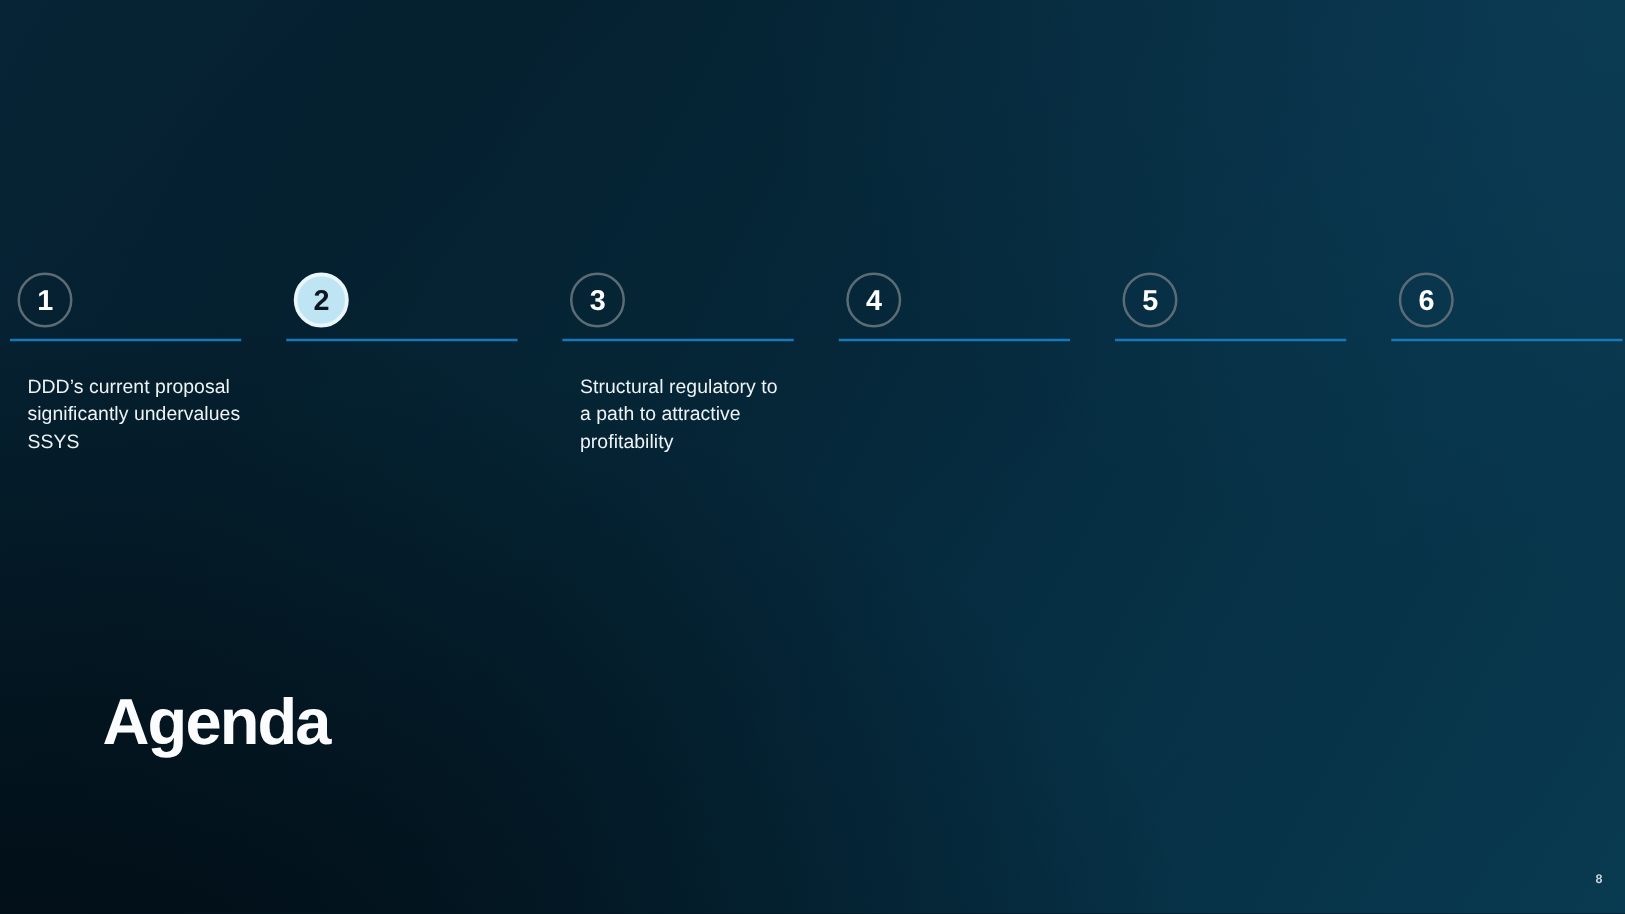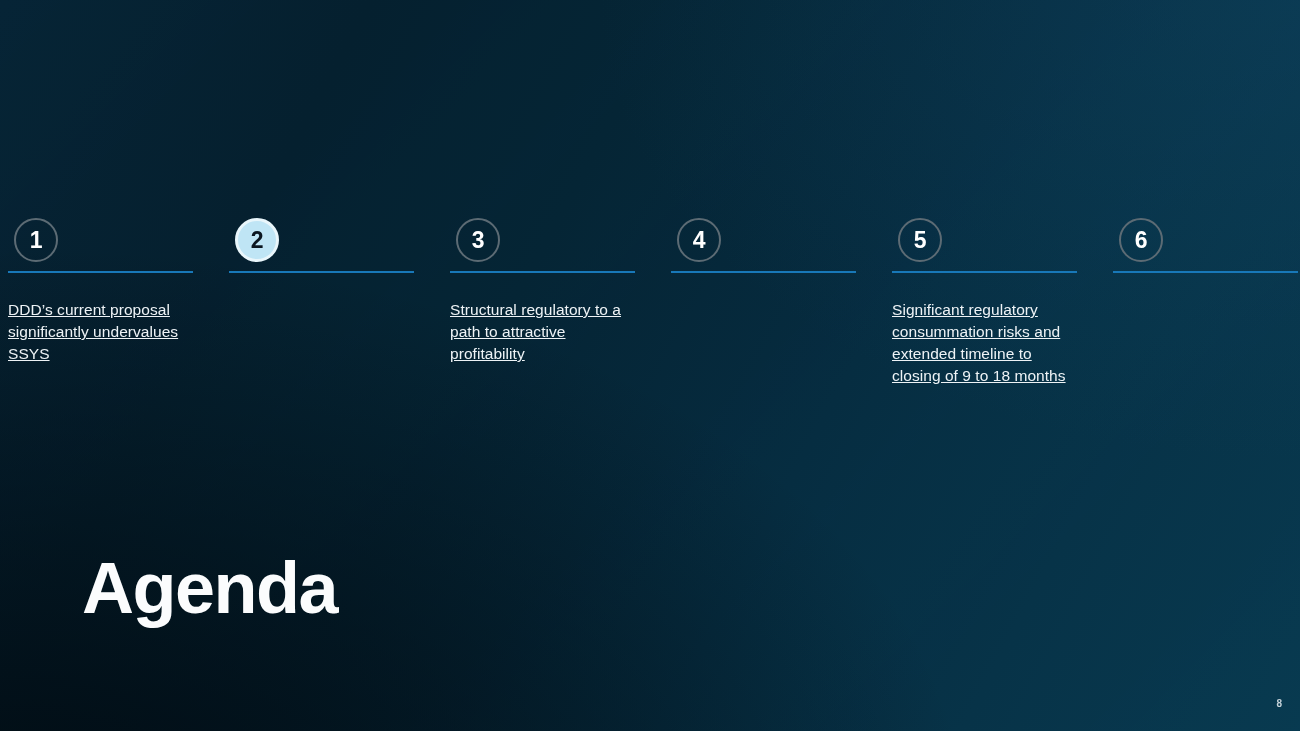--- a/index.html
+++ b/index.html
@@ -88,39 +88,38 @@
   .divider {
     height: 2px;
     background: #1878b8;
     margin-top: 9px;
     margin-right: 0;
     width: 185px;
   }
 
   .col-text {
     margin-top: 26px;
-    margin-left: 0;
+    margin-left: 14px;
     font-size: 15.5px;
     line-height: 1.42;
     color: #eef3f6;
     font-weight: 400;
     letter-spacing: 0.05px;
-    text-decoration: underline;
   }
 
   .col.active .col-text {
     color: #f2f214;
     font-weight: 700;
   }
 
   .title {
     position: absolute;
     left: 82px;
     top: 552px;
-    font-size: 72px;
+    font-size: 52px;
     font-weight: 700;
     color: #fbfcfd;
     letter-spacing: -1.5px;
     line-height: 1;
     z-index: 2;
   }
 
   .page-number {
     position: absolute;
     right: 18px;
@@ -156,21 +155,20 @@
     </div>
 
     <div class="col">
       <div class="badge">4</div>
       <div class="divider"></div>
     </div>
 
     <div class="col">
       <div class="badge">5</div>
       <div class="divider"></div>
-      <div class="col-text">Significant regulatory consummation risks and extended timeline to closing of 9 to 18 months</div>
     </div>
 
     <div class="col">
       <div class="badge">6</div>
       <div class="divider"></div>
     </div>
 
   </div>
 
   <div class="title">Agenda</div>

